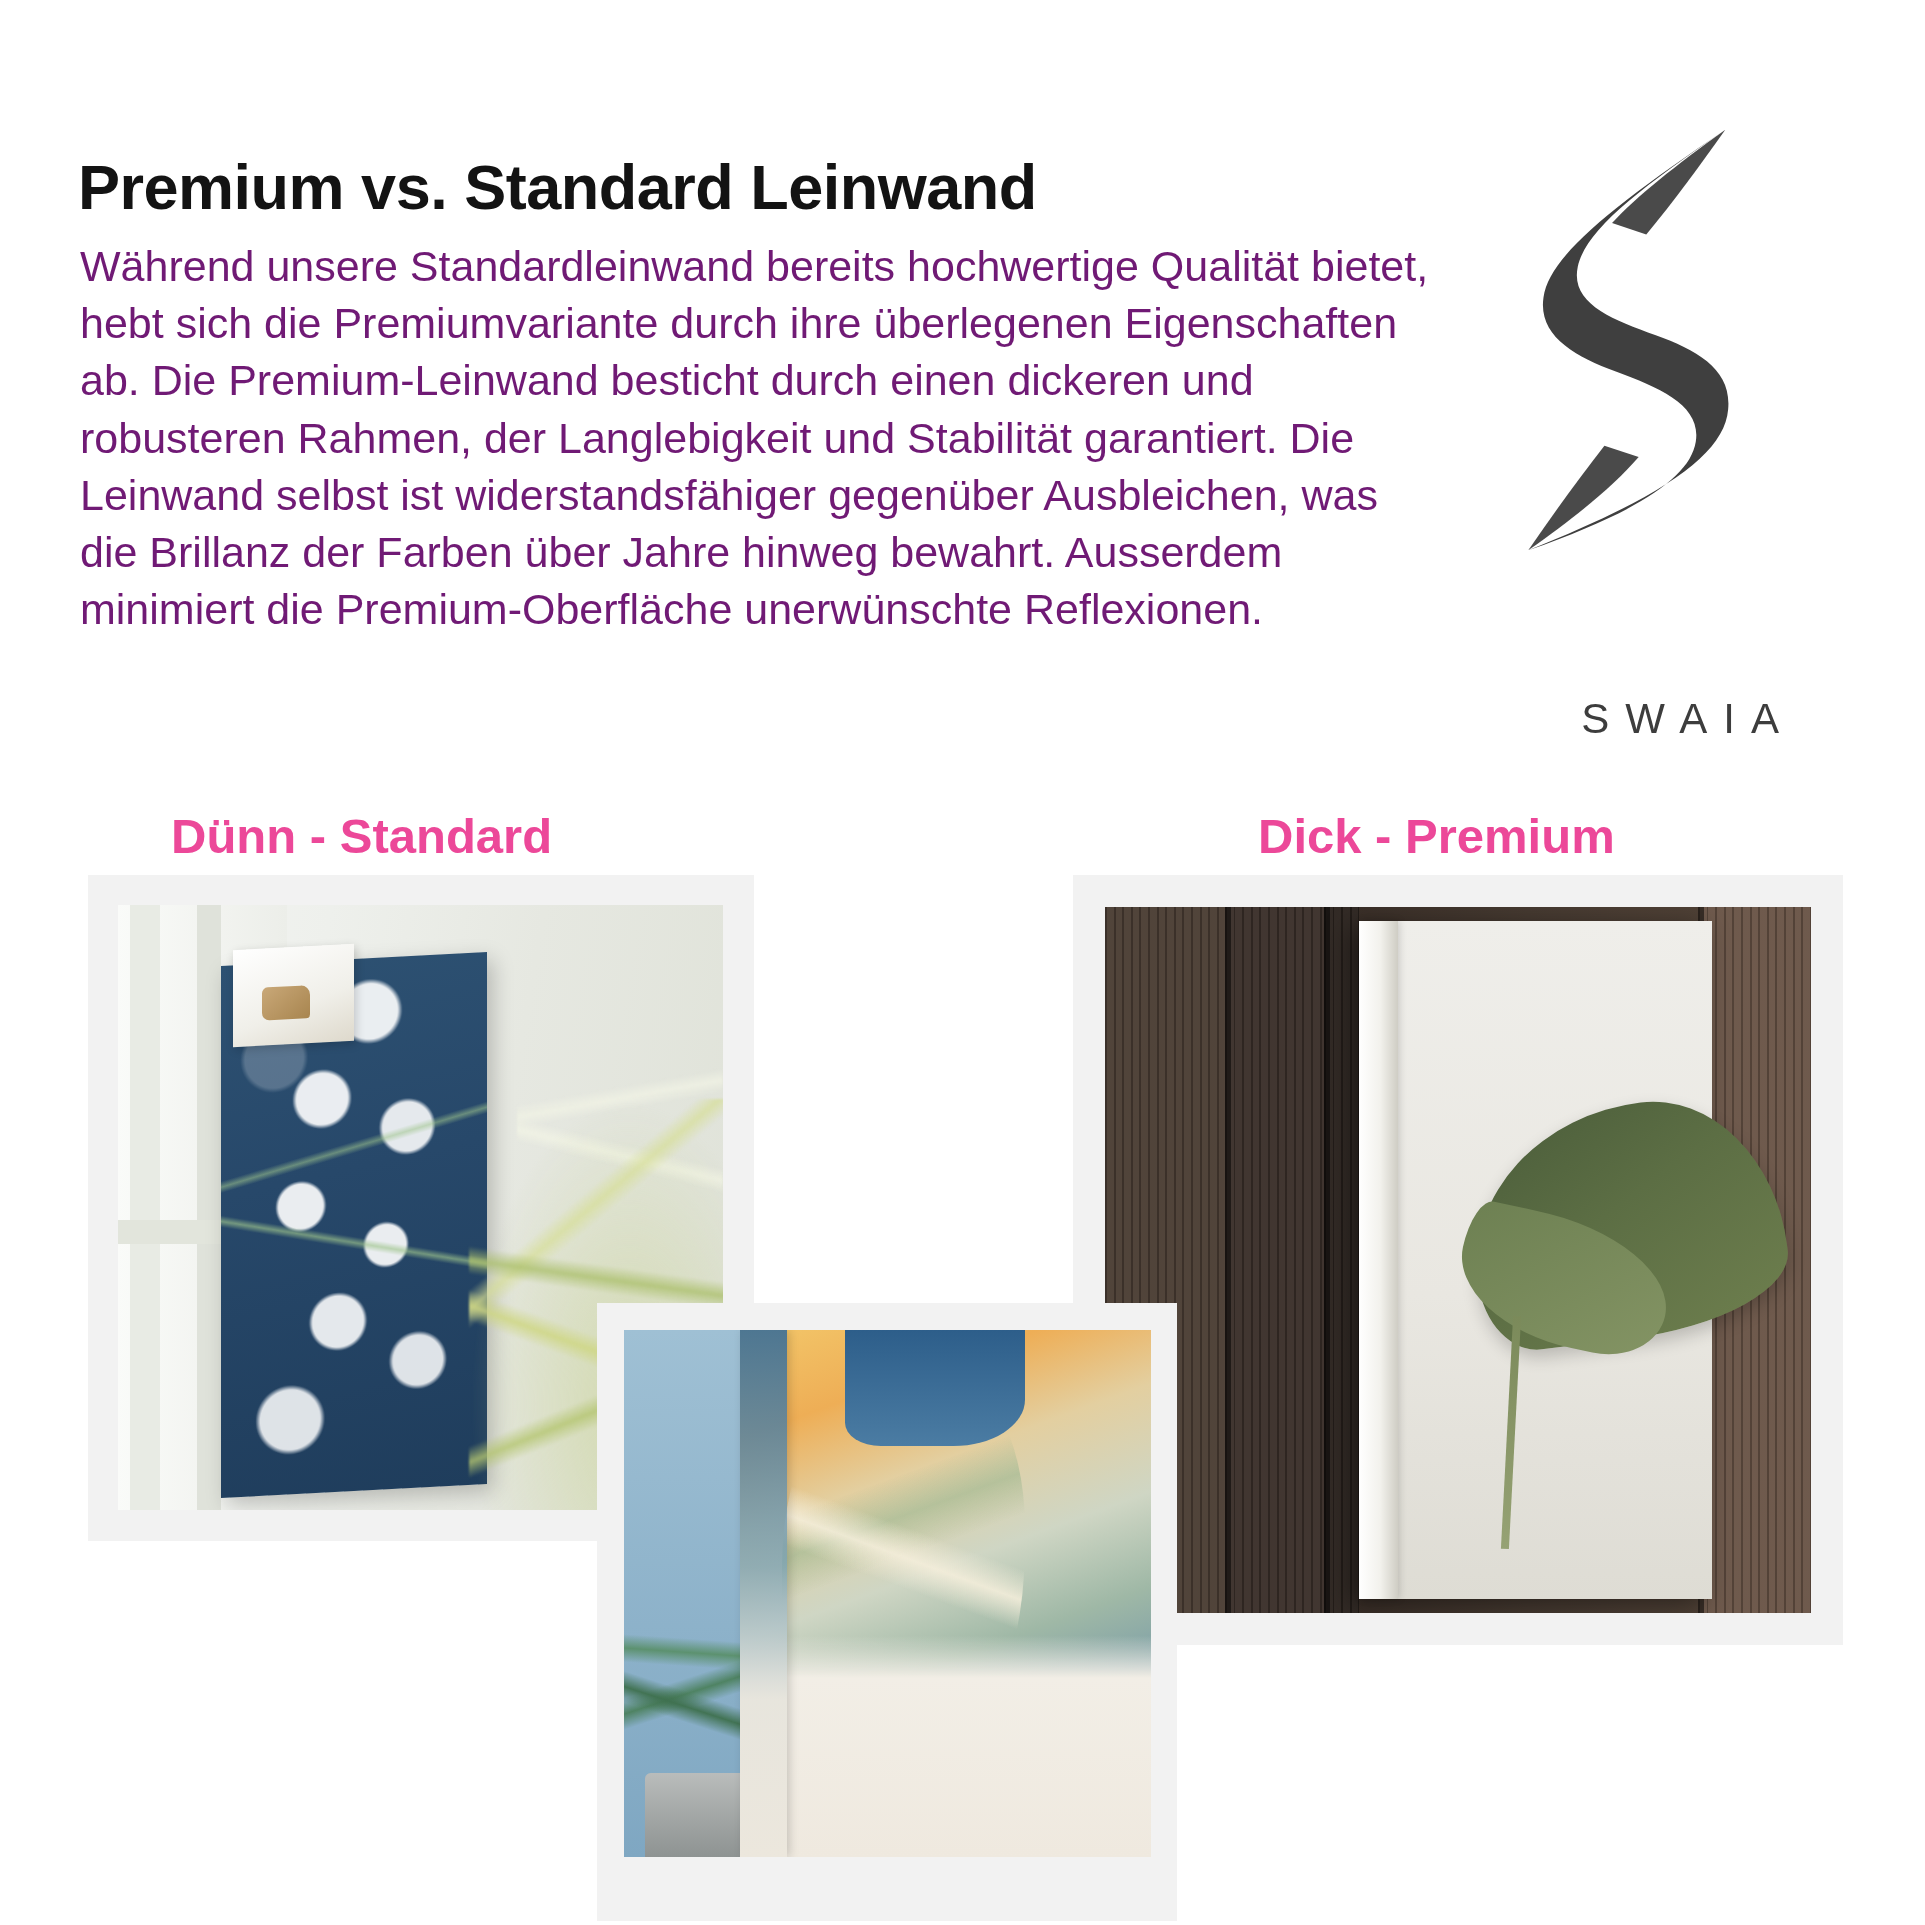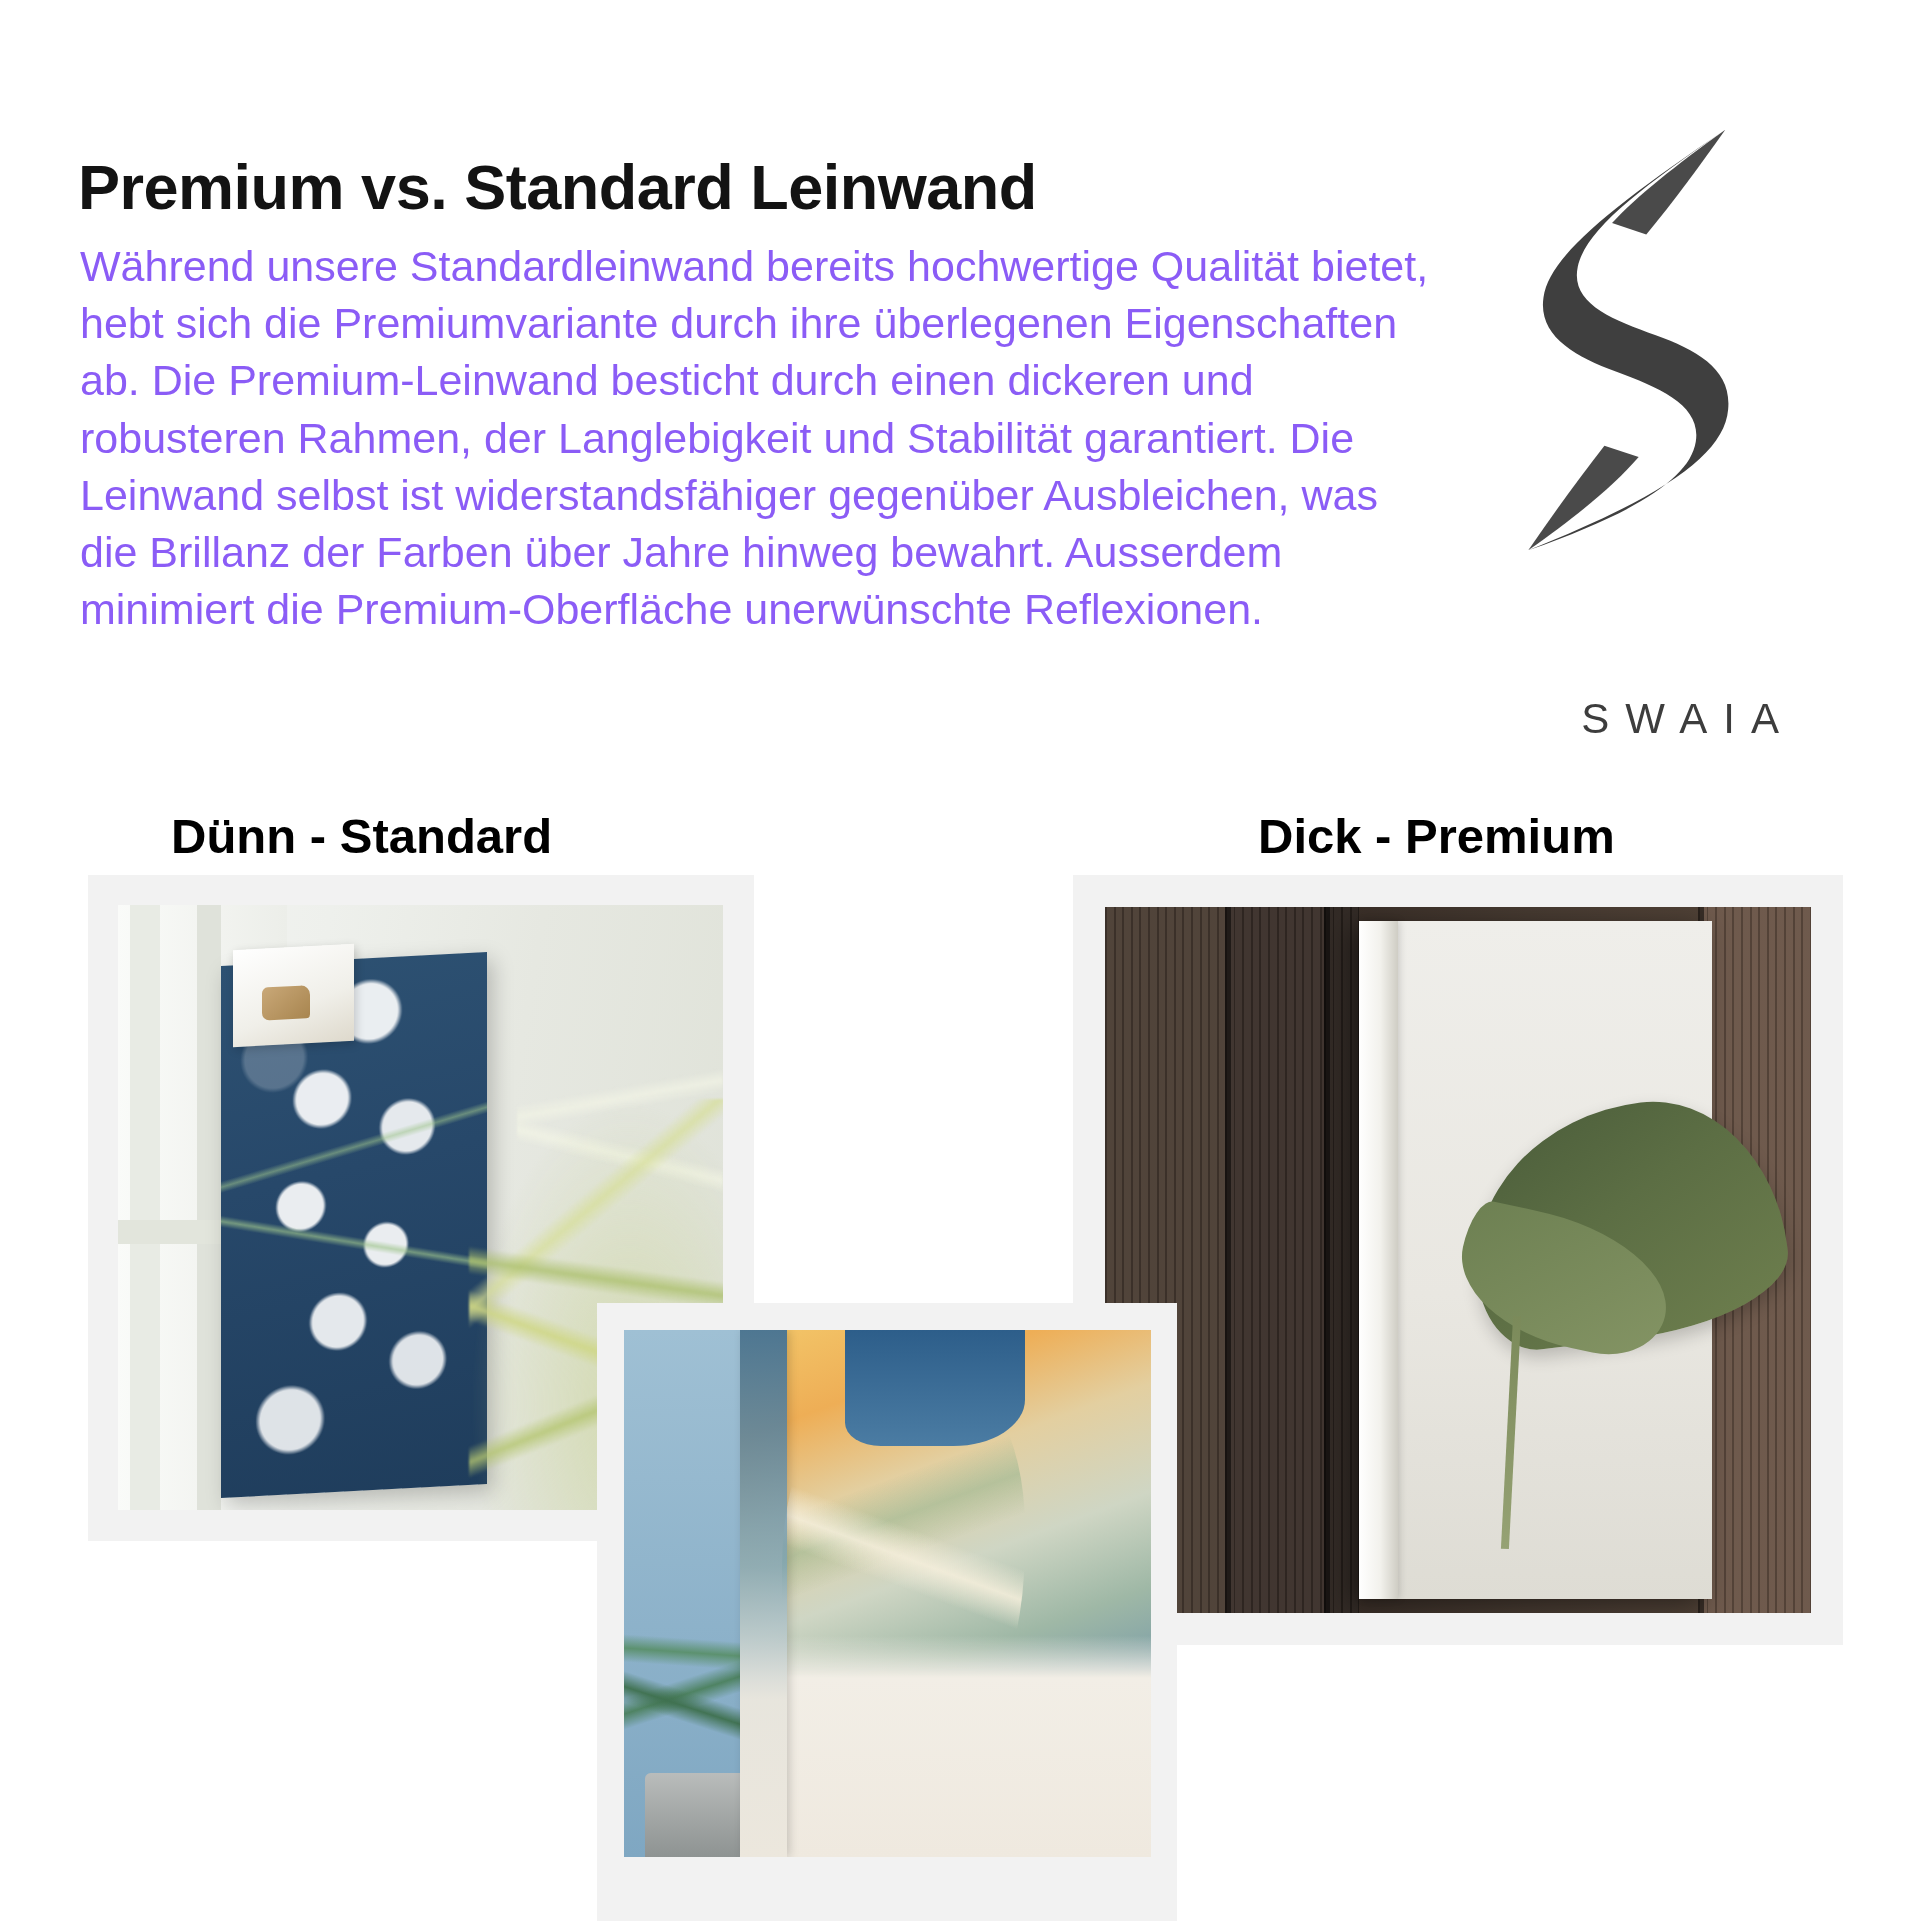--- a/index.html
+++ b/index.html
@@ -45,21 +45,21 @@
     white-space: nowrap;
   }
 
   .body-copy {
     position: absolute;
     left: 80px;
     top: 195px;
     width: 1351px;
     font-size: 43px;
     line-height: 1.33;
-    color: #8b5cf6;
+    color: #701a75;
     font-weight: 400;
   }
 
   
   .logo-wrap {
     position: absolute;
     left: 1465px;
     top: 124px;
     width: 314px;
     height: 514px;
@@ -82,21 +82,21 @@
     text-indent: 16px;
     color: #3d3d3d;
     font-weight: 400;
   }
 
   
   .caption {
     position: absolute;
     font-size: 49px;
     font-weight: bold;
-    color: #000000;
+    color: #ec4899;
     white-space: nowrap;
   }
   .caption-left  { left: 171px; top: 808px; }
   .caption-right { left: 1222px; top: 808px; margin-left: 36px; }
 
   
   .photo-card {
     position: absolute;
     background: #f2f2f2;
     box-shadow: 0 0 0 0 rgba(0,0,0,0);

